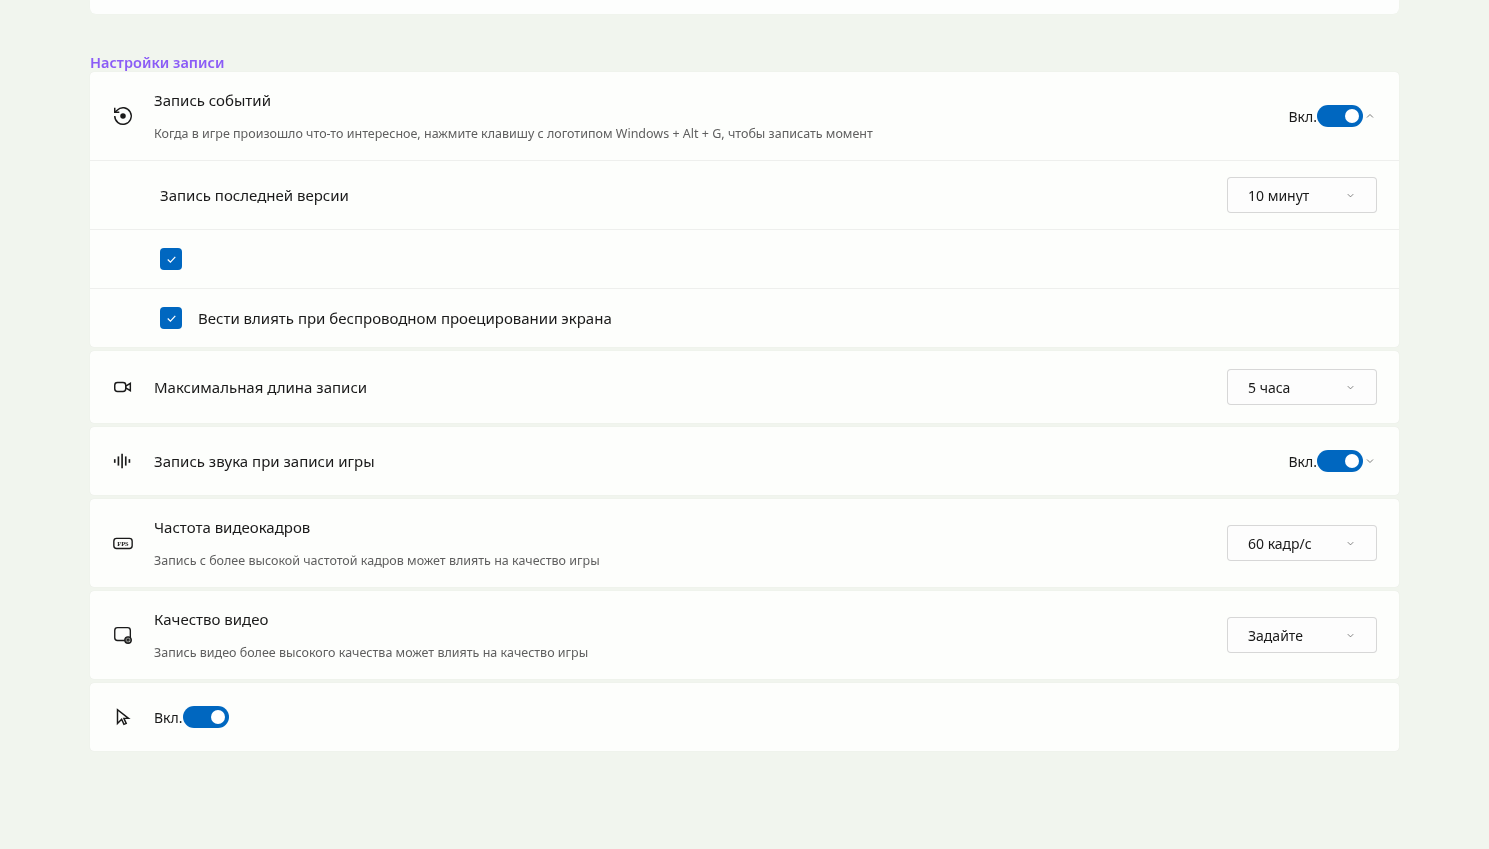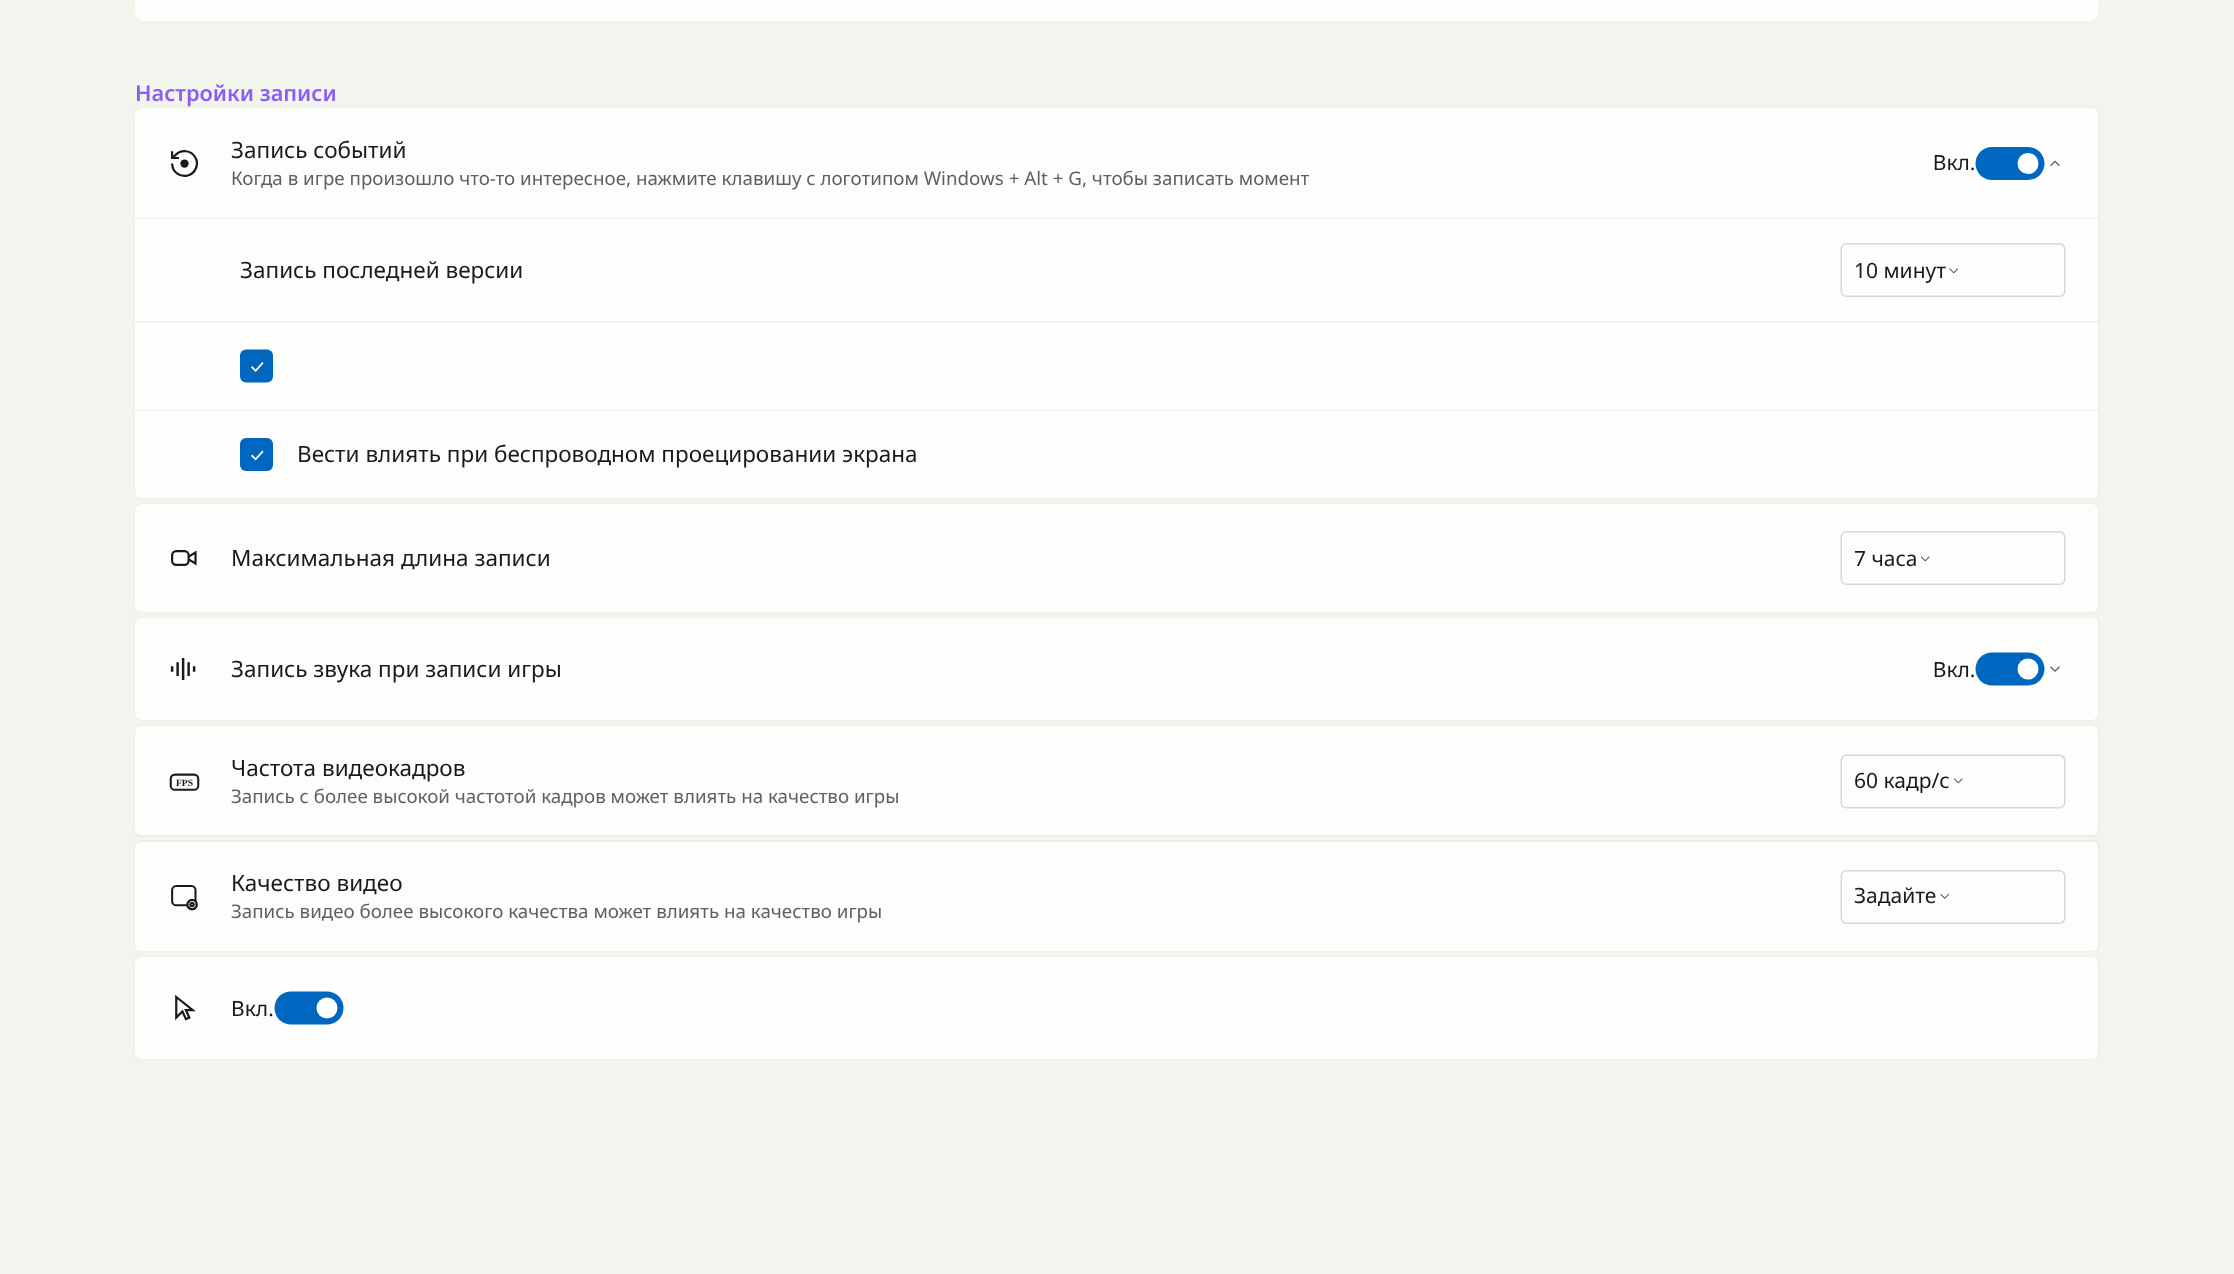--- a/index.html
+++ b/index.html
@@ -47,21 +47,21 @@
   .icon-slot svg {
     width: 22px;
     height: 22px;
     stroke: #1a1a1a;
     fill: none;
   }
   .text-col {
     flex: 1;
     display: flex;
     flex-direction: column;
-    gap: 0;
+    gap: 15px;
   }
   .title {
     font-size: 15px;
     color: #1a1a1a;
     font-weight: 400;
   }
   .subtitle {
     font-size: 12.5px;
     color: #5f5f5f;
   }
@@ -118,22 +118,22 @@
     flex: 1;
   }
   .select {
     min-width: 128px;
     height: 36px;
     border: 1px solid rgba(0,0,0,0.15);
     border-radius: 4px;
     background: #fdfdfd;
     display: flex;
     align-items: center;
-    justify-content: flex-start;
-    padding: 0 8px;
+    justify-content: space-between;
+    padding: 0 20px;
     cursor: pointer;
     font-size: 14px;
     color: #1a1a1a;
   }
   .select-wide { min-width: 150px; }
   .select svg {
     width: 11px;
     height: 11px;
     stroke: #5a5a5a;
     fill: none;
@@ -235,21 +235,21 @@
         <svg viewBox="0 0 24 24" stroke-width="1.6">
             <rect x="3" y="7" width="12" height="10" rx="3"></rect>
             <path d="M15 11 L20 8 V16 L15 13"></path>
           </svg>
       </div>
       <div class="text-col">
         <div class="title">Максимальная длина записи</div>
       </div>
       <div class="controls">
         <div class="select select-wide">
-          <span>7 часа</span>
+          <span>5 часа</span>
           <svg viewBox="0 0 24 24">
               <polyline points="6 9 12 15 18 9"></polyline>
             </svg>
         </div>
       </div>
     </div>
   </div>
 
   <div class="card">
     <div class="row">

